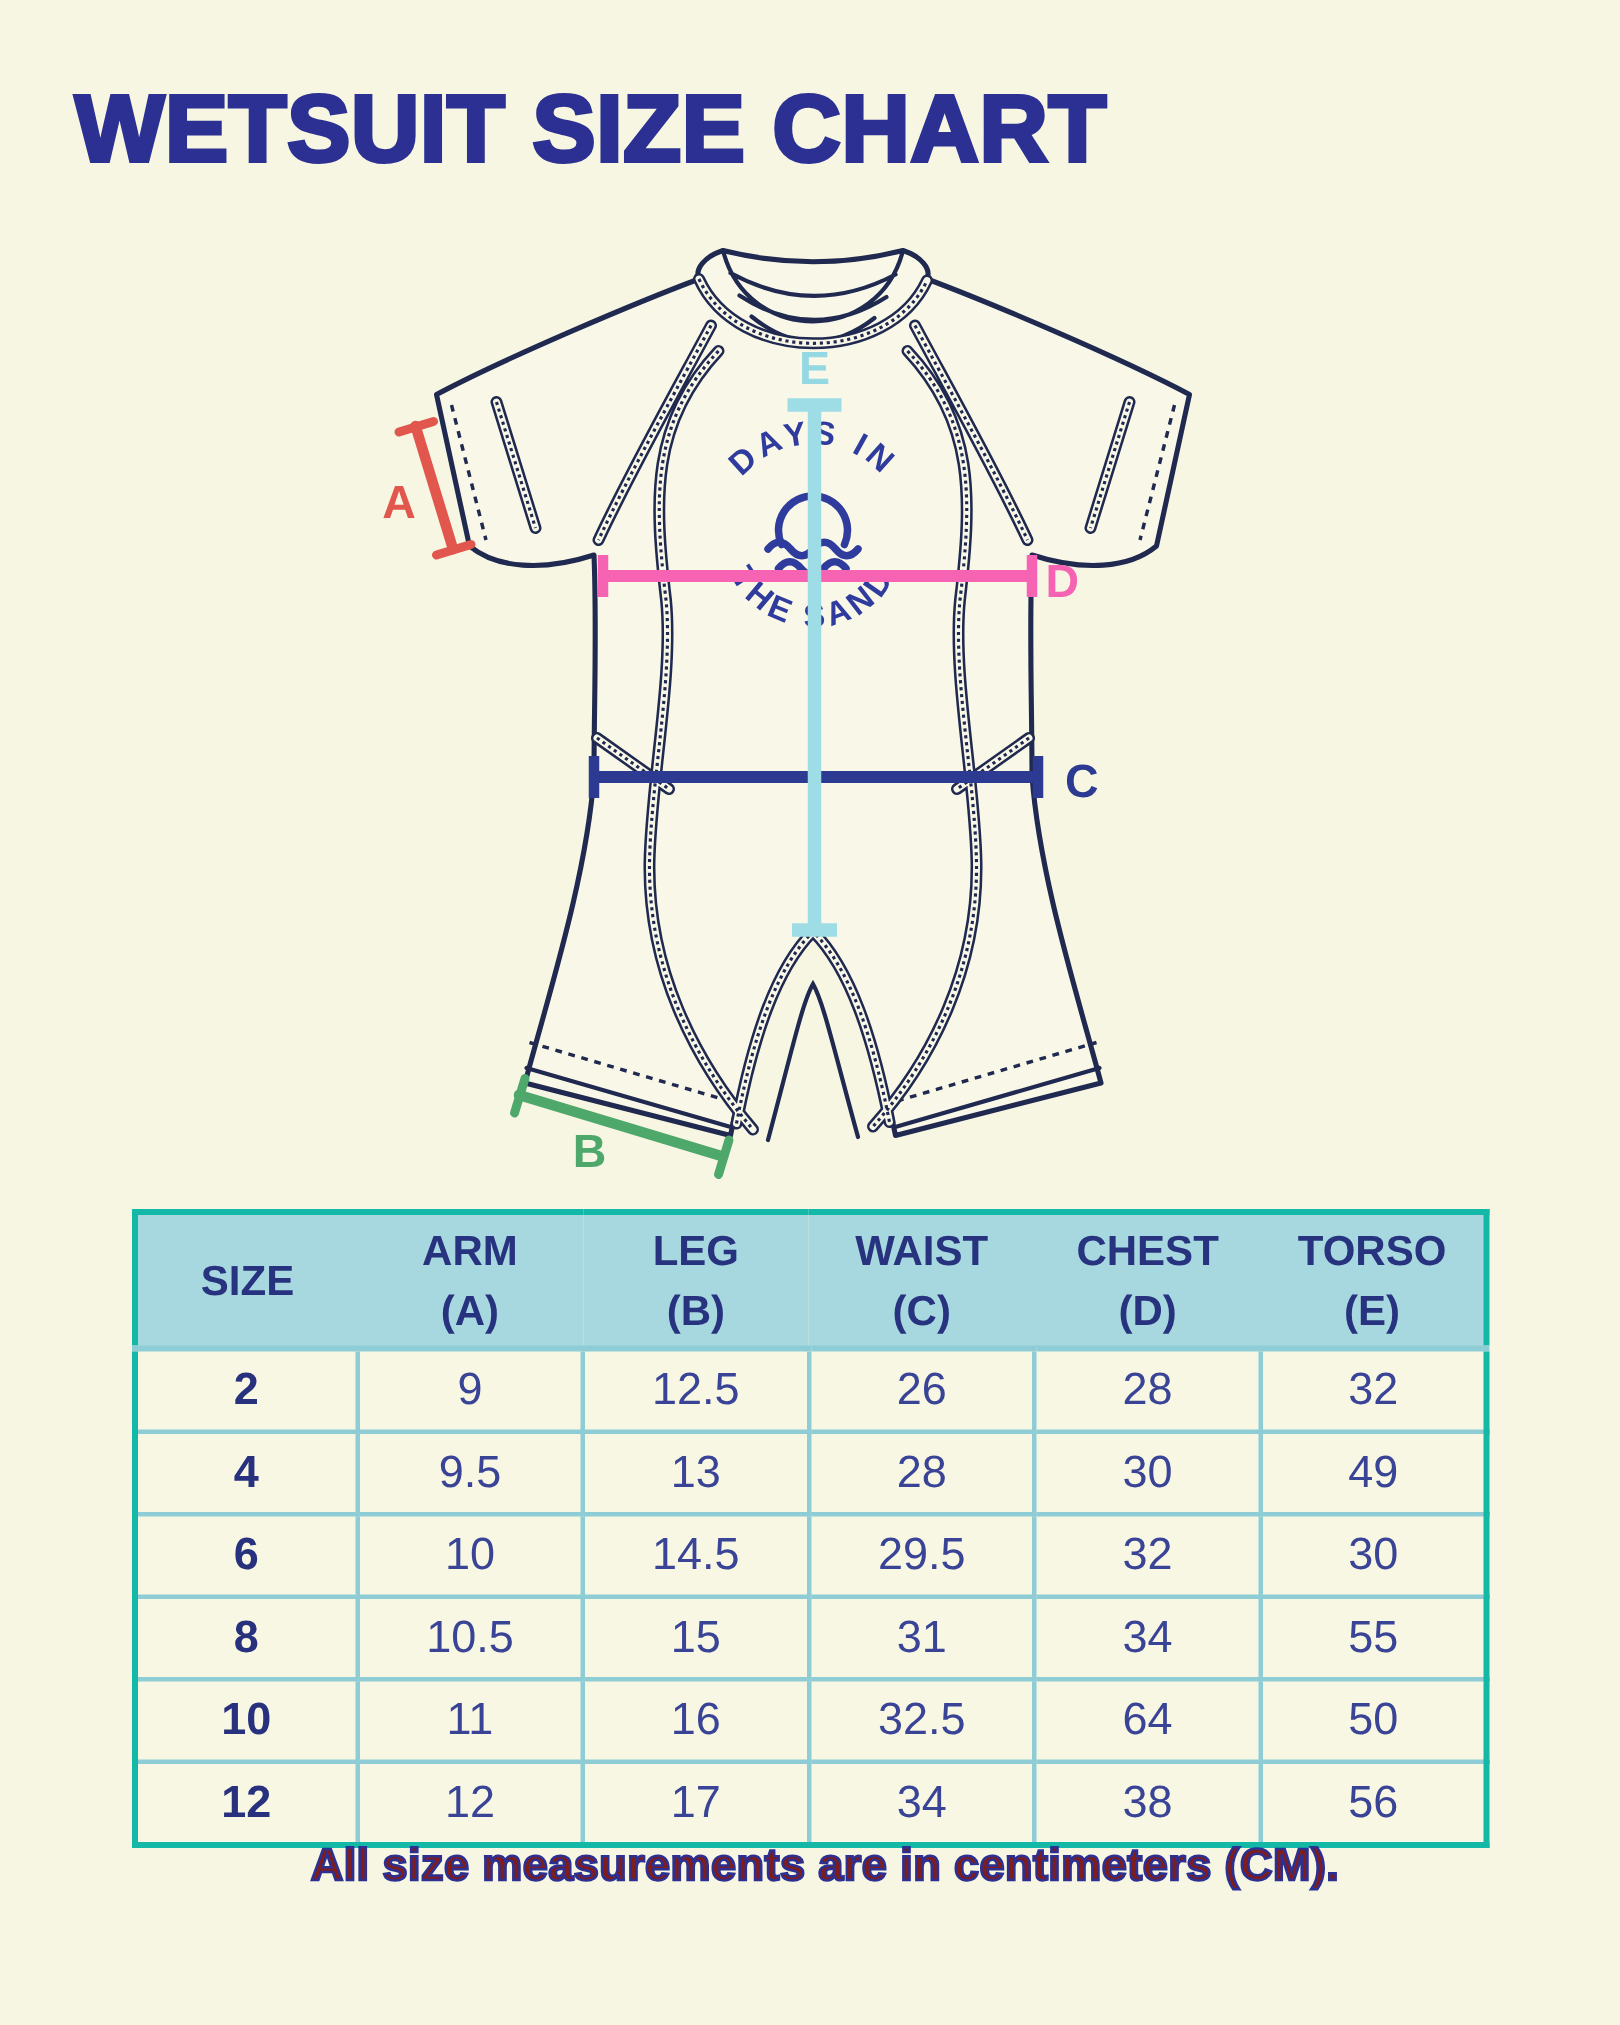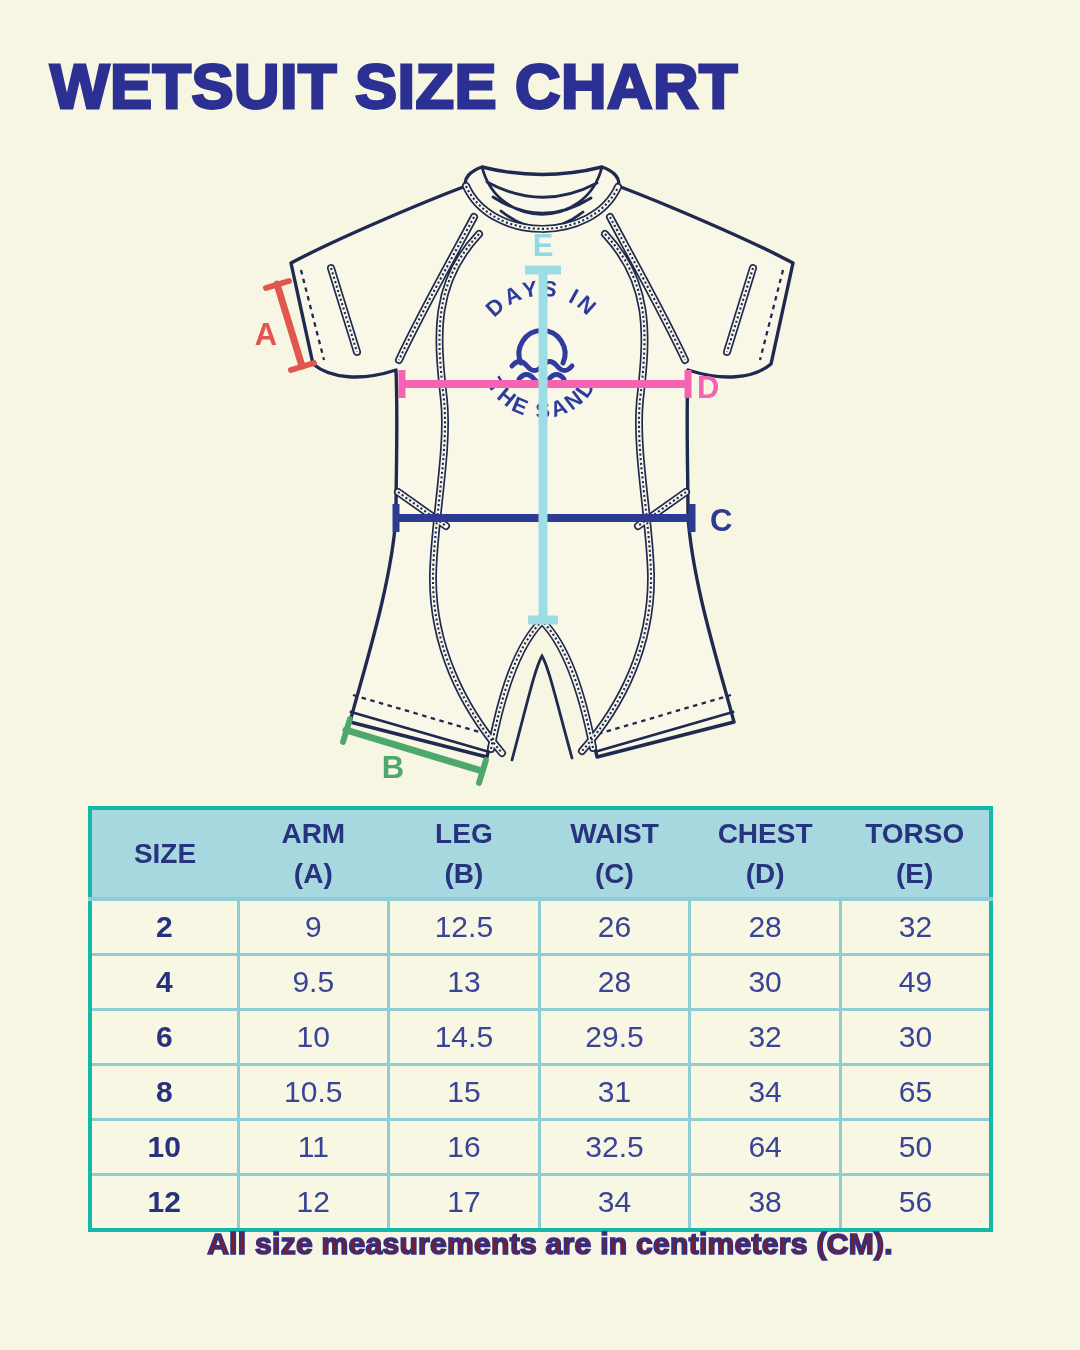--- a/index.html
+++ b/index.html
@@ -213,21 +213,21 @@
             <td>29.5</td>
             <td>32</td>
             <td>30</td>
           </tr>
           <tr>
             <td class="size-cell">8</td>
             <td>10.5</td>
             <td>15</td>
             <td>31</td>
             <td>34</td>
-            <td>65</td>
+            <td>55</td>
           </tr>
           <tr>
             <td class="size-cell">10</td>
             <td>11</td>
             <td>16</td>
             <td>32.5</td>
             <td>64</td>
             <td>50</td>
           </tr>
           <tr>

